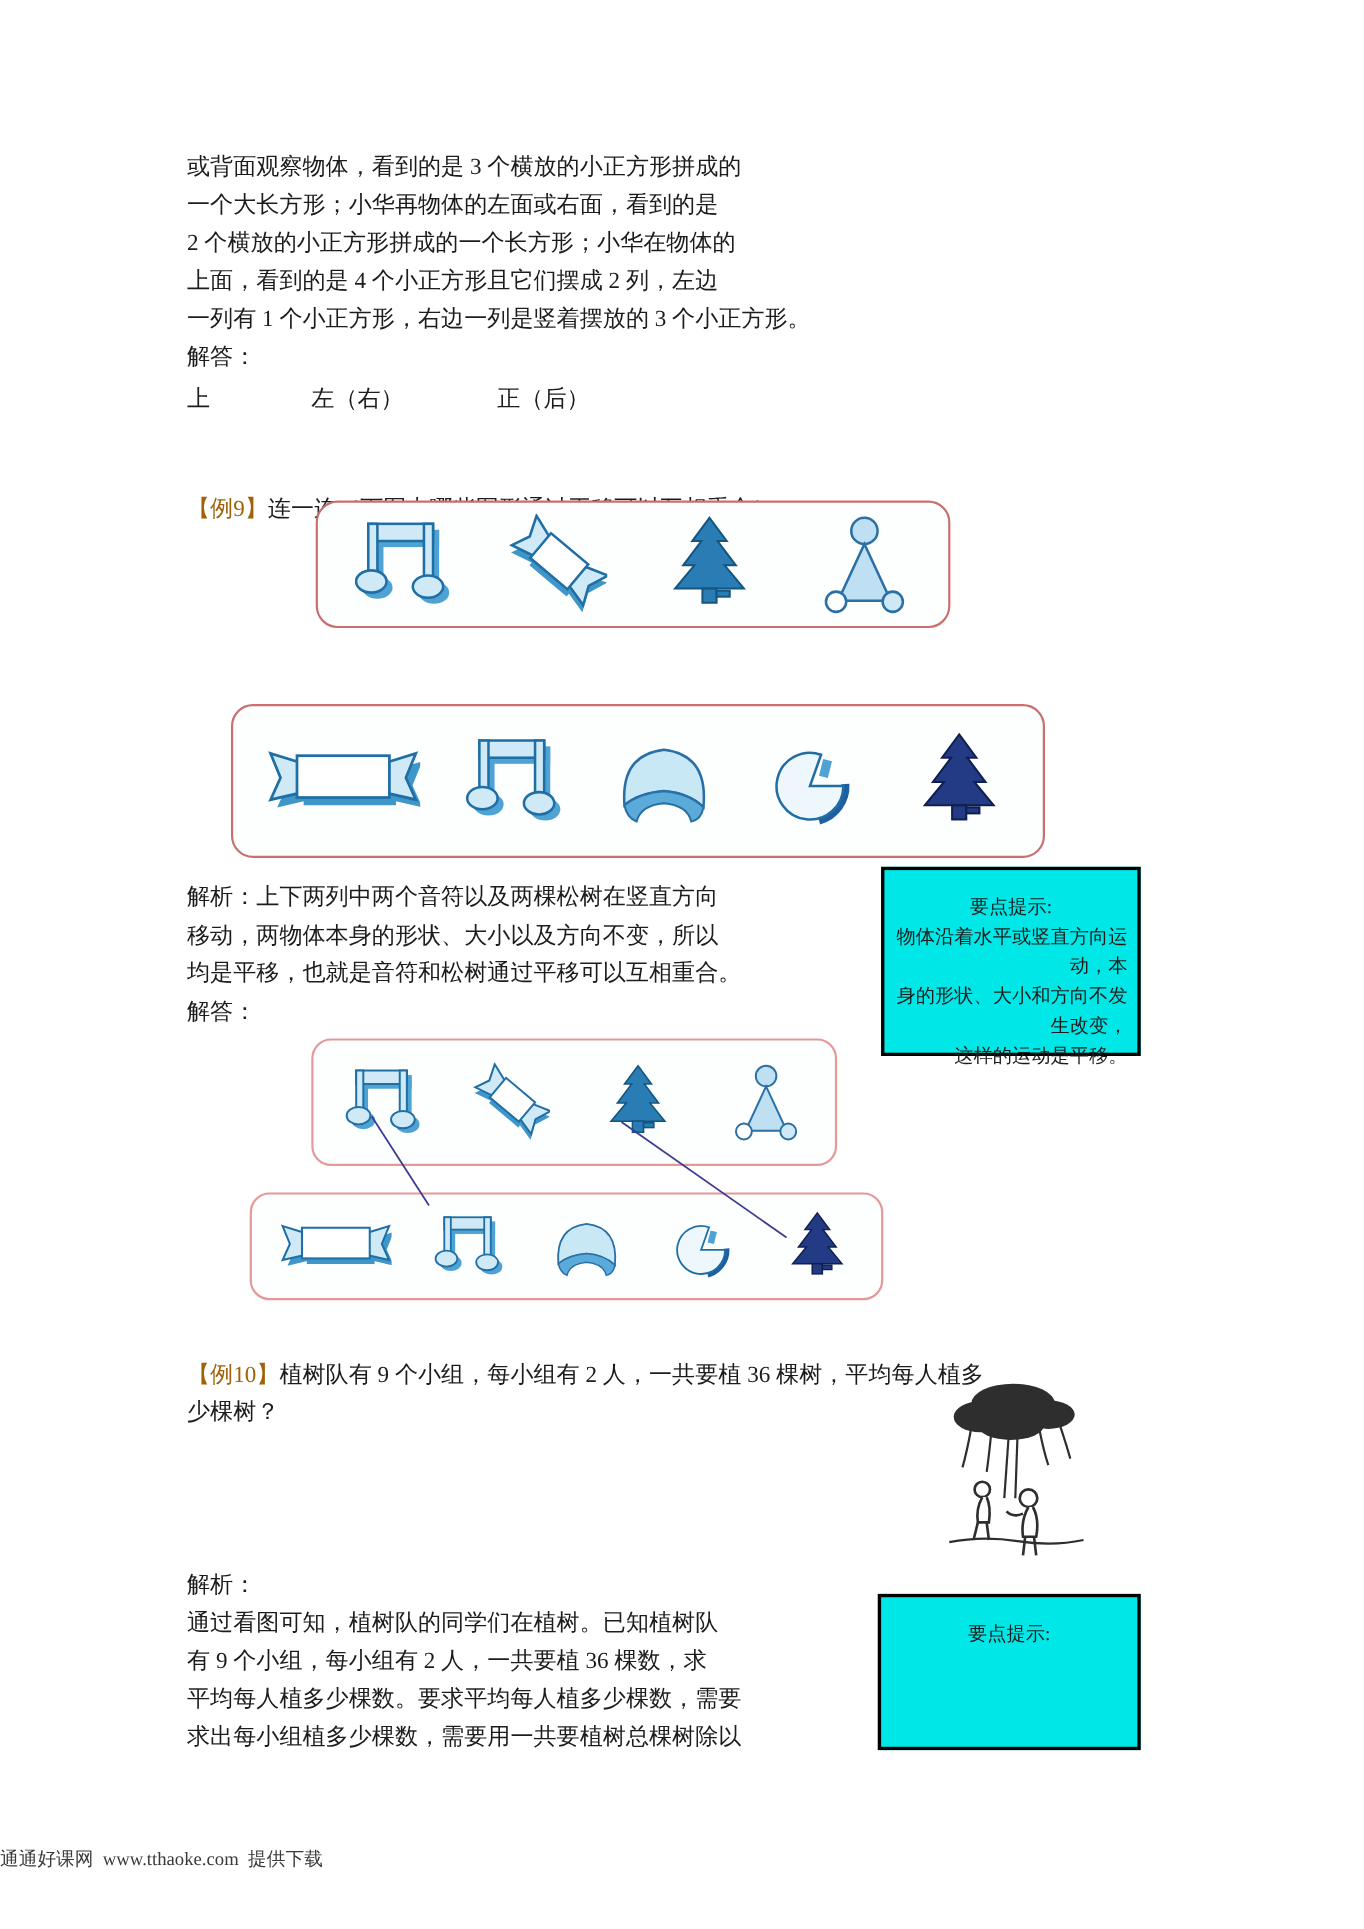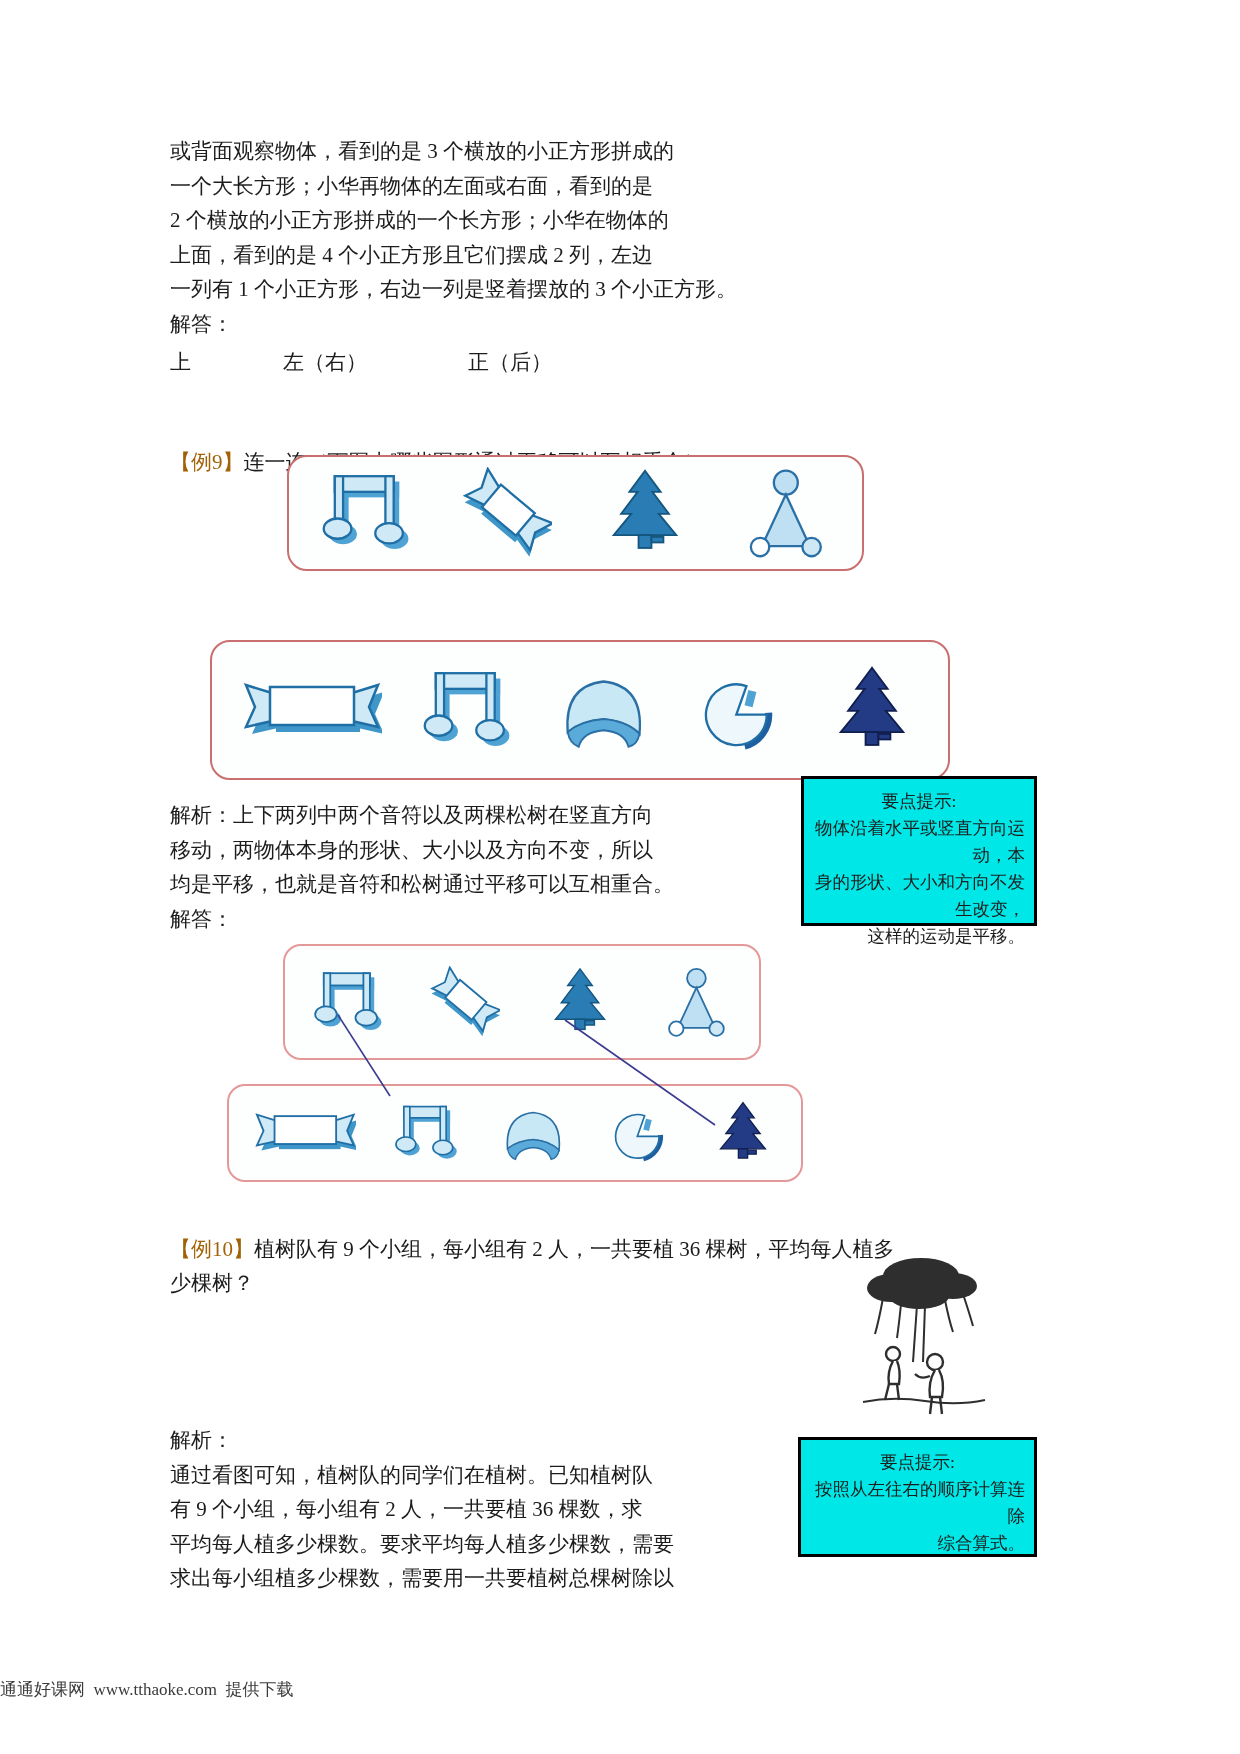--- a/index.html
+++ b/index.html
@@ -1,31 +1,31 @@
 <!DOCTYPE html>
 <html><head>
 <meta charset="utf-8">
 <style>
   html,body{margin:0;padding:0;background:#ffffff;}
   #page{position:relative;width:1240px;height:1754px;background:#ffffff;overflow:hidden;
         font-family:"Liberation Serif","DejaVu Serif",serif;color:#1c1c1c;}
   .para{position:absolute;font-size:21px;line-height:34.5px;white-space:pre-line;}
   .red{color:#a16207;}
   .answord{position:absolute;font-size:21px;top:348px;white-space:pre;}
-  .ans1{left:170px;} .ans2{left:283px;} .ans3{left:468px;text-align:center;}
+  .ans1{left:170px;} .ans2{left:283px;} .ans3{left:452px;text-align:center;}
   .shape-box{position:absolute;background:#fdfefe;display:flex;align-items:center;
              justify-content:space-around;}
   .box-top{border:2px solid #c96f6f;border-radius:20px;}
   .box-ans{border:2px solid #e59898;border-radius:18px;}
   .box-large svg{height:92px;width:auto;display:block;}
   .box-large svg.wide{height:90px;}
   .box-small svg{height:72px;width:auto;display:block;}
   .box-xsmall svg{height:66px;width:auto;display:block;}
-  .hint{position:absolute;background:#00e7e7;border:3px solid #000;padding:9px 9px;
-        font-size:17.5px;line-height:27px;}
+  .hint{position:absolute;background:#00e7e7;border:3px solid #000;padding:20px 9px;
+        font-size:17.5px;line-height:27px;margin-top:12px;}
   .hint .hint-title{text-align:center;white-space:pre;}
   .hint .hint-body{white-space:pre-line;text-align:right;}
   .connector{position:absolute;left:200px;top:940px;pointer-events:none;}
   .illustration{position:absolute;left:853px;top:1250px;}
   .footer{position:absolute;top:1678px;left:0;width:1110px;text-align:left;
           font-size:17px;color:#3a3a3a;white-space:pre;}
 </style>
 </head>
 <body>
 
@@ -282,19 +282,17 @@
   </svg>
 
   <div class="para" style="left:170px;top:1423px;width:660px;">解析：
 通过看图可知，植树队的同学们在植树。已知植树队
 有 9 个小组，每小组有 2 人，一共要植 36 棵数，求
 平均每人植多少棵数。要求平均每人植多少棵数，需要
 求出每小组植多少棵数，需要用一共要植树总棵树除以</div>
 
   <div class="hint" style="left:798px;top:1437px;width:215px;height:96px;">
     <div class="hint-title">要点提示:</div>
-    <div class="hint-body">按照从左往右的顺序计算连除
-综合算式。</div>
   </div>
 
   <div class="footer">通通好课网  www.tthaoke.com  提供下载</div>
 
 </div>
 
 </body></html>

